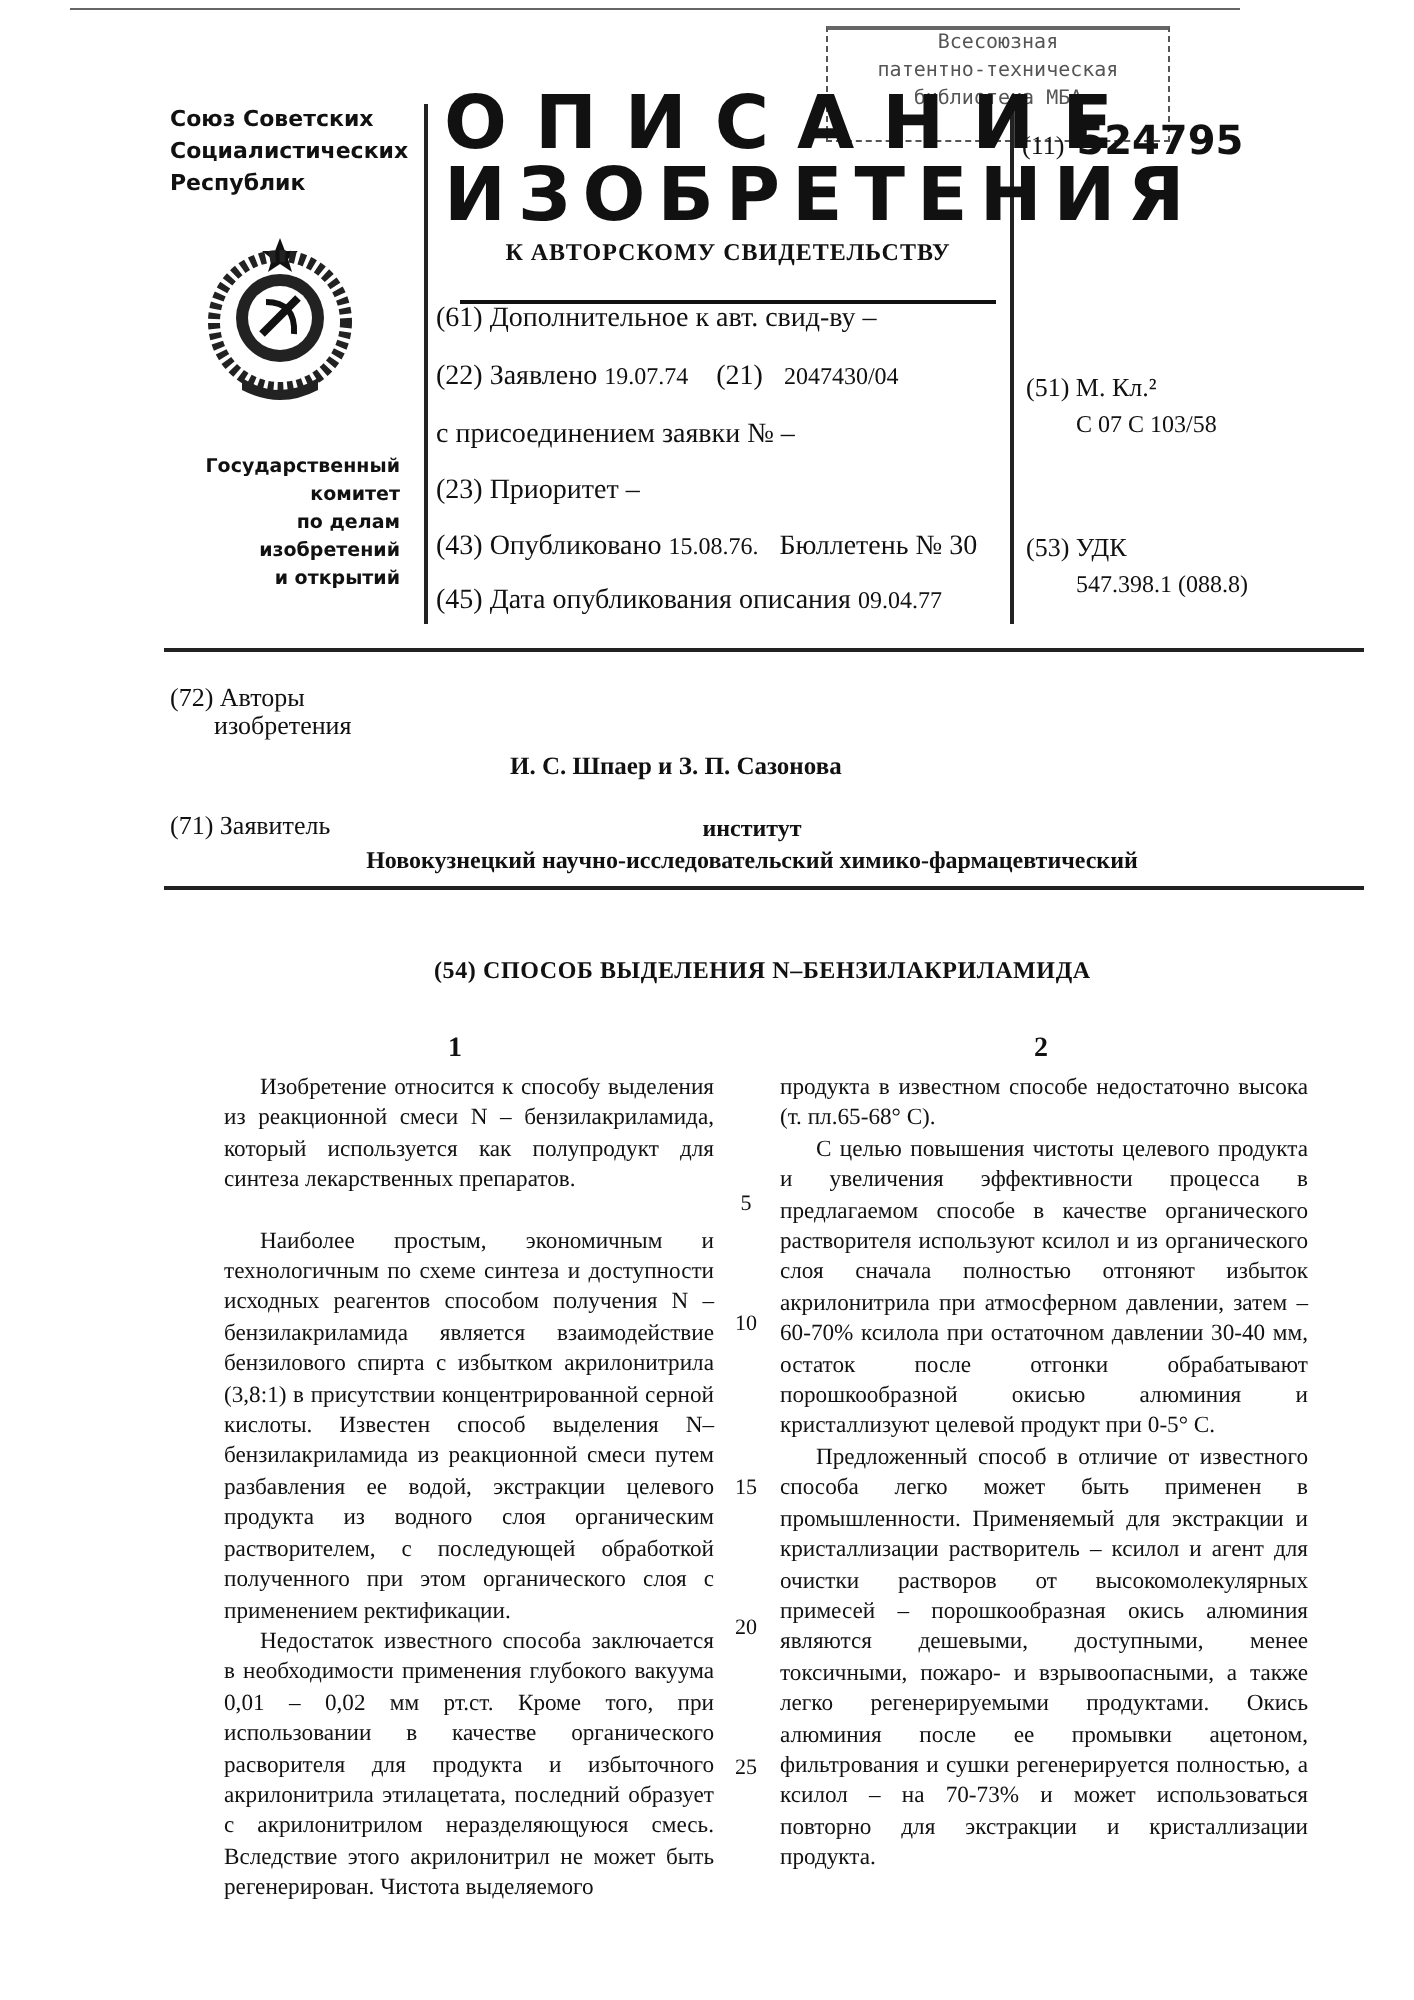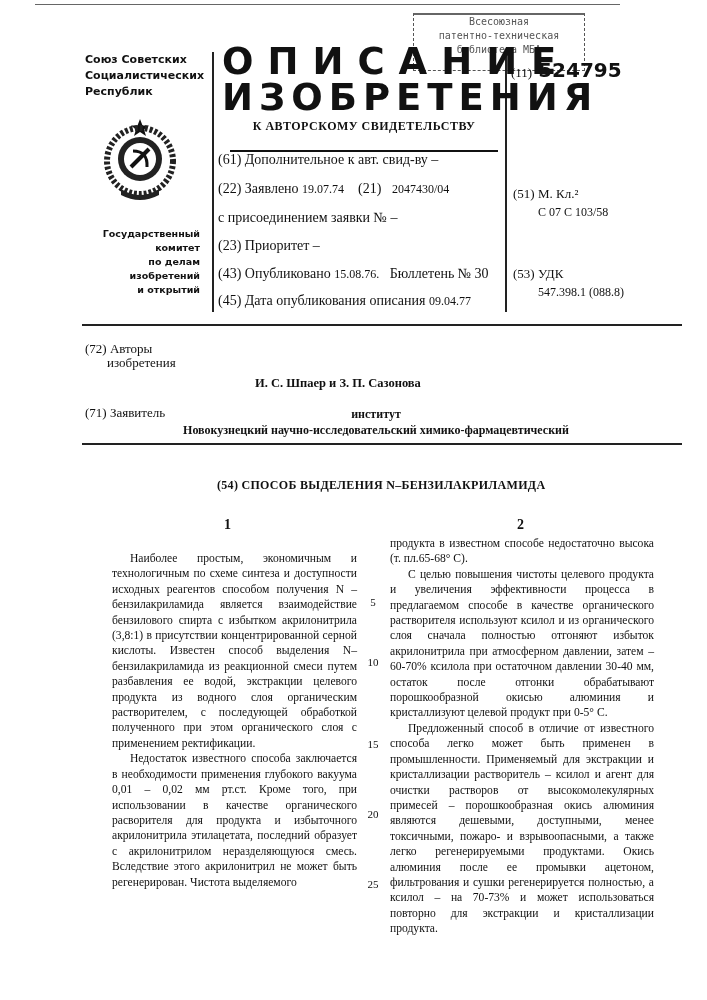--- a/index.html
+++ b/index.html
@@ -117,20 +117,21 @@
 </div>
 
 <div class="abs hrule" style="top:443px"></div>
 
 <div class="abs title54">(54)  СПОСОБ ВЫДЕЛЕНИЯ  N–БЕНЗИЛАКРИЛАМИДА</div>
 
 <div class="abs colnum" style="left:224px; top:517px">1</div>
 <div class="abs colnum" style="left:517px; top:517px">2</div>
 
 <div class="abs col" style="left:112px; top:536px; width:245px">
+  <p>Изобретение относится к способу выделения из реакционной смеси N – бензилакриламида, который используется как полупродукт для синтеза лекарственных препаратов.</p>
   <p class="gap">Наиболее простым, экономичным и технологичным по схеме синтеза и доступности исходных реагентов способом получения N – бензилакриламида является взаимодействие бензилового спирта с избытком акрилонитрила (3,8:1) в присутствии концентрированной серной кислоты. Известен способ выделения N–бензилакриламида из реакционной смеси путем разбавления ее водой, экстракции целевого продукта из водного слоя органическим растворителем, с последующей обработкой полученного при этом органического слоя с применением ректификации.</p>
   <p>Недостаток известного способа заключается в необходимости применения глубокого вакуума 0,01 – 0,02 мм рт.ст. Кроме того, при использовании в качестве органического расворителя для продукта и избыточного акрилонитрила этилацетата, последний образует с акрилонитрилом неразделяющуюся смесь. Вследствие этого акрилонитрил не может быть регенерирован. Чистота выделяемого</p>
 </div>
 
 <div class="abs col" style="left:390px; top:536px; width:264px">
   <p style="text-indent:0">продукта в известном способе недостаточно высока (т. пл.65-68° С).</p>
   <p>С целью повышения чистоты целевого продукта и увеличения эффективности процесса в предлагаемом способе в качестве органического растворителя используют ксилол и из органического слоя сначала полностью отгоняют избыток акрилонитрила при атмосферном давлении, затем – 60-70% ксилола при остаточном давлении 30-40 мм, остаток после отгонки обрабатывают порошкообразной окисью алюминия и кристаллизуют целевой продукт при 0-5° С.</p>
   <p>Предложенный способ в отличие от известного способа легко может быть применен в промышленности. Применяемый для экстракции и кристаллизации растворитель – ксилол и агент для очистки растворов от высокомолекулярных примесей – порошкообразная окись алюминия являются дешевыми, доступными, менее токсичными, пожаро- и взрывоопасными, а также легко регенерируемыми продуктами. Окись алюминия после ее промывки ацетоном, фильтрования и сушки регенерируется полностью, а ксилол – на 70-73% и может использоваться повторно для экстракции и кристаллизации продукта.</p>
 </div>
 

